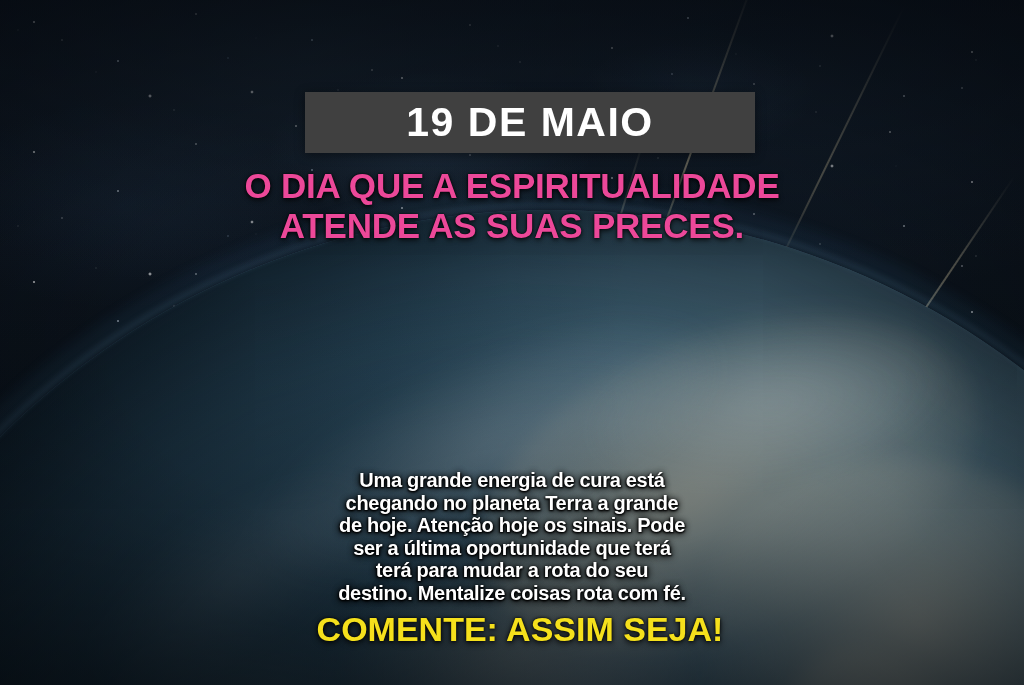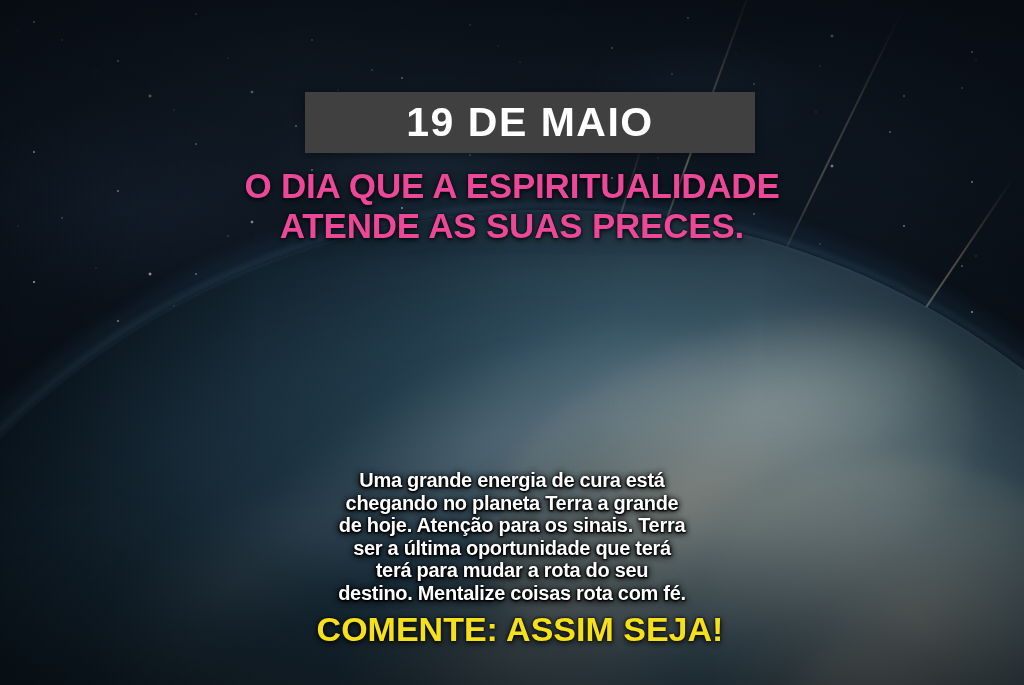--- a/index.html
+++ b/index.html
@@ -364,21 +364,21 @@
     </div>
 
     <div class="headline">
       <span class="headline-line">O DIA QUE A ESPIRITUALIDADE</span>
       <span class="headline-line">ATENDE AS SUAS PRECES.</span>
     </div>
 
     <div class="body-copy">
       <span class="body-line">Uma grande energia de cura está</span>
       <span class="body-line">chegando no planeta Terra a grande</span>
-      <span class="body-line">de hoje. Atenção para os sinais. Terra</span>
+      <span class="body-line">de hoje. Atenção hoje os sinais. Pode</span>
       <span class="body-line">ser a última oportunidade que terá</span>
       <span class="body-line">terá para mudar a rota do seu</span>
       <span class="body-line">destino. Mentalize coisas rota com fé.</span>
     </div>
 
     <div class="cta">COMENTE: ASSIM SEJA!</div>
 
   </div>
 </div>
 

